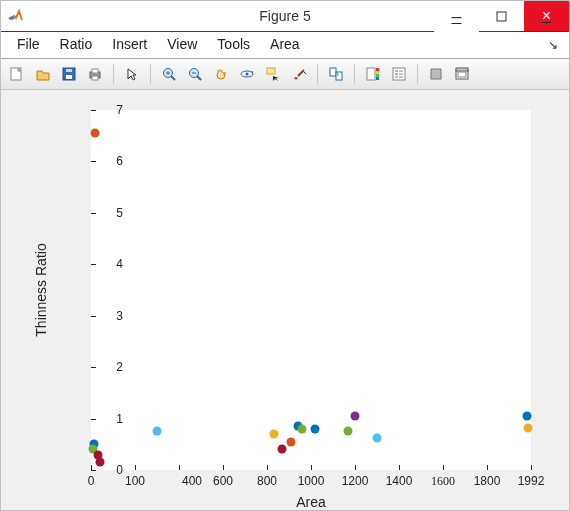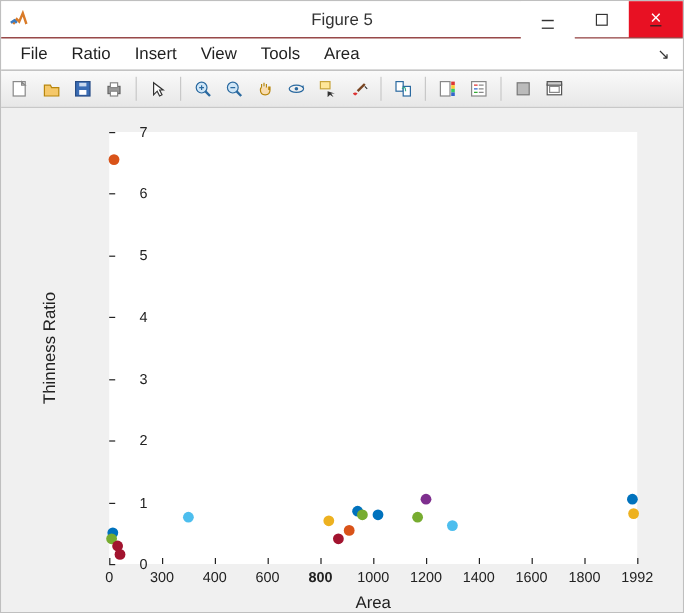--- a/index.html
+++ b/index.html
@@ -283,35 +283,35 @@
       <div class="tick-y" style="top: 174.286px;">4</div>
       <div class="ytick-mark" style="top: 174.286px;"></div>
       <div class="tick-y" style="top: 122.857px;">5</div>
       <div class="ytick-mark" style="top: 122.857px;"></div>
       <div class="tick-y" style="top: 71.4286px;">6</div>
       <div class="ytick-mark" style="top: 71.4286px;"></div>
       <div class="tick-y" style="top: 20px;">7</div>
       <div class="ytick-mark" style="top: 20px;"></div>
       <div class="tick-x" style="left: 90px;">0</div>
       <div class="xtick-mark" style="left: 90px;"></div>
-      <div class="tick-x" style="left: 134px;">300</div>
+      <div class="tick-x" style="left: 134px;">100</div>
       <div class="xtick-mark" style="left: 134px;"></div>
-      <div class="tick-x" style="left: 178px;">400</div>
+      <div class="tick-x" style="left: 191px;">400</div>
       <div class="xtick-mark" style="left: 178px;"></div>
       <div class="tick-x" style="left: 222px;">600</div>
       <div class="xtick-mark" style="left: 222px;"></div>
-      <div class="tick-x" style="left: 266px; font-weight: bold;">800</div>
+      <div class="tick-x" style="left: 266px;">800</div>
       <div class="xtick-mark" style="left: 266px;"></div>
       <div class="tick-x" style="left: 310px;">1000</div>
       <div class="xtick-mark" style="left: 310px;"></div>
       <div class="tick-x" style="left: 354px;">1200</div>
       <div class="xtick-mark" style="left: 354px;"></div>
       <div class="tick-x" style="left: 398px;">1400</div>
       <div class="xtick-mark" style="left: 398px;"></div>
-      <div class="tick-x" style="left: 442px;">1600</div>
+      <div class="tick-x" style="left: 442px; font-family: Liberation Serif, serif;">1600</div>
       <div class="xtick-mark" style="left: 442px;"></div>
       <div class="tick-x" style="left: 486px;">1800</div>
       <div class="xtick-mark" style="left: 486px;"></div>
       <div class="tick-x" style="left: 530px;">1992</div>
       <div class="xtick-mark" style="left: 530px;"></div>
       <div class="point" title="p1: (15, 0.5)" style="left: 93.3px; top: 354.286px; background: rgb(0, 114, 189);"></div>
       <div class="point" title="p2: (20, 6.55)" style="left: 94.4px; top: 43.1429px; background: rgb(217, 83, 25);"></div>
       <div class="point" title="p3: (10, 0.4)" style="left: 92.2px; top: 359.429px; background: rgb(119, 172, 48);"></div>
       <div class="point" title="p4: (40, 0.15)" style="left: 98.8px; top: 372.286px; background: rgb(162, 20, 47);"></div>
       <div class="point" title="p5: (30, 0.3)" style="left: 96.6px; top: 364.571px; background: rgb(162, 20, 47);"></div>

